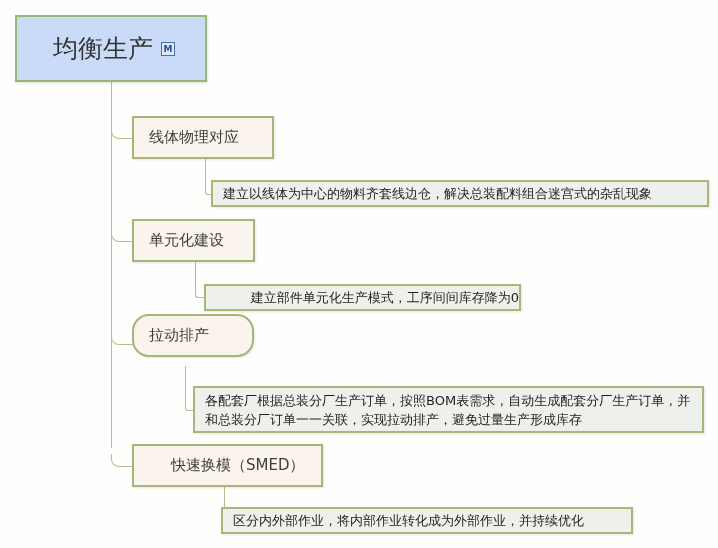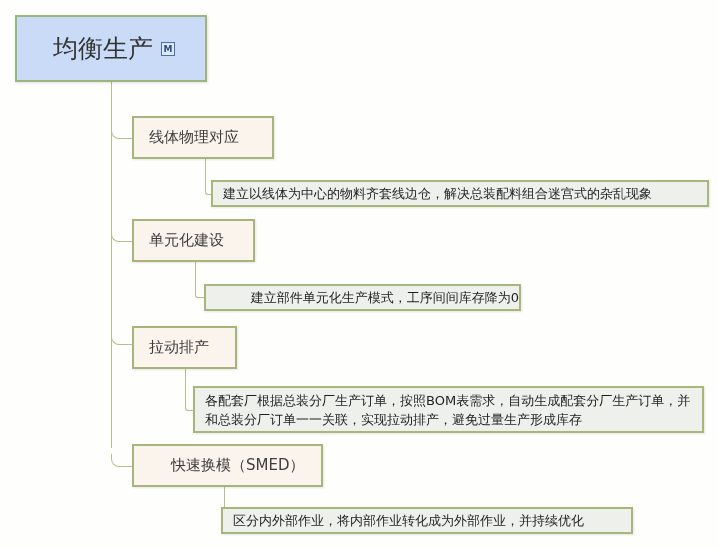--- a/index.html
+++ b/index.html
@@ -68,21 +68,21 @@
   <span>建立以线体为中心的物料齐套线边仓，解决总装配料组合迷宫式的杂乱现象</span>
 </div>
 
 <div class="node topic" style="left:132px; top:219px; width:123px; height:43px;">
   <span>单元化建设</span>
 </div>
 <div class="node detail" style="left:204px; top:284px; width:317px; height:27px;justify-content:flex-end;">
   <span>建立部件单元化生产模式，工序间间库存降为0</span>
 </div>
 
-<div class="node topic" style="left:132px; top:326px; width:105px; height:43px;">
+<div class="node topic" style="left:132px; top:314px; width:122px; height:43px;border-radius:17px;">
   <span>拉动排产</span>
 </div>
 <div class="node detail multi" style="left:193px; top:386px; width:511px; height:47px;">
   <span>各配套厂根据总装分厂生产订单，按照BOM表需求，自动生成配套分厂生产订单，并和总装分厂订单一一关联，实现拉动排产，避免过量生产形成库存</span>
 </div>
 
 <div class="node topic" style="left:132px; top:444px; width:191px; height:43px;padding-left:37px;">
   <span>快速换模（SMED）</span>
 </div>
 <div class="node detail" style="left:221px; top:507px; width:412px; height:27px;">

